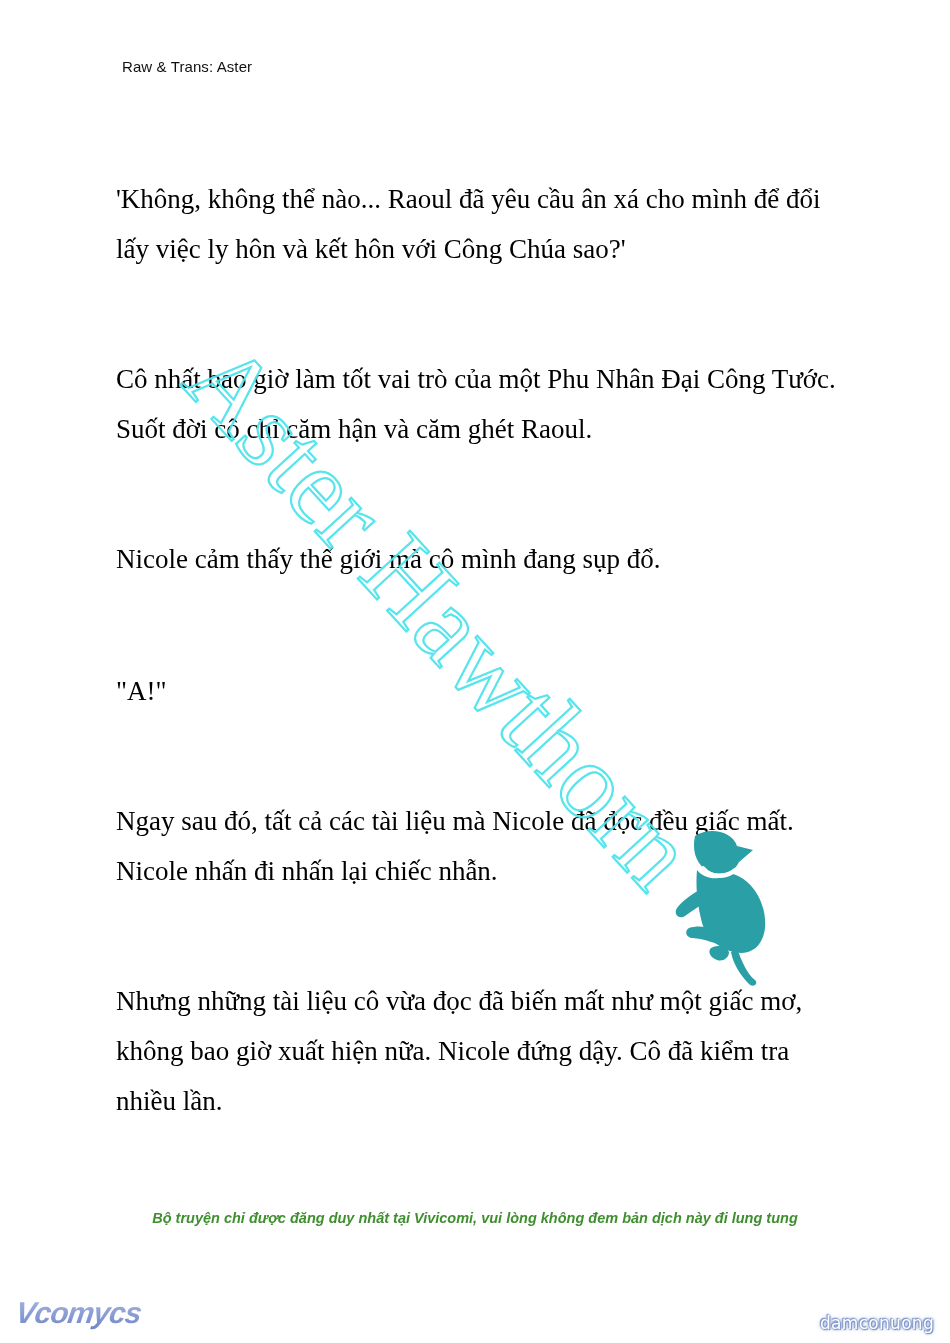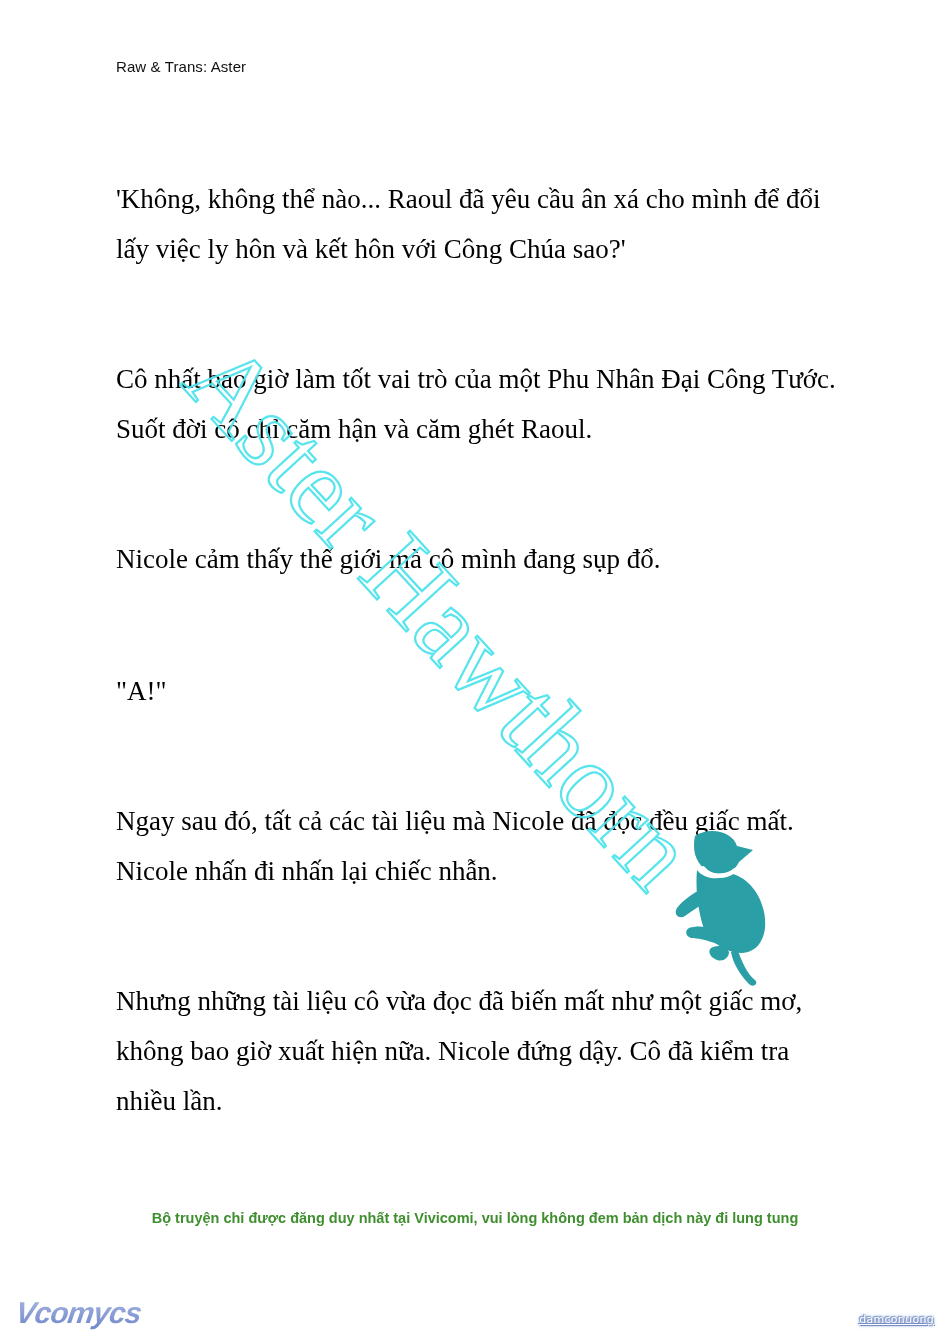--- a/index.html
+++ b/index.html
@@ -8,21 +8,21 @@
       background: #ffffff;
     }
     body {
       width: 950px;
       height: 1343px;
       position: relative;
       overflow: hidden;
     }
     .header-credit {
       position: absolute;
-      left: 116px;
+      left: 122px;
       top: 58px;
       font-family: "Liberation Sans", sans-serif;
       font-size: 15px;
       color: #111111;
       letter-spacing: 0.1px;
     }
     .para {
       position: absolute;
       left: 116px;
       width: 720px;
@@ -67,20 +67,21 @@
       z-index: 3;
     }
 
     .footer-notice {
       position: absolute;
       left: 0;
       top: 1206px;
       width: 950px;
       text-align: center;
       font-family: "Liberation Sans", sans-serif;
+      font-style: italic;
       font-weight: bold;
       font-size: 14.5px;
       line-height: 25px;
       color: #3f8f2f;
     }
     .footer-notice div { margin: 0; }
 
     .logo-vcomycs {
       position: absolute;
       left: 16px;
@@ -95,27 +96,26 @@
       -webkit-background-clip: text;
       background-clip: text;
       -webkit-text-fill-color: transparent;
       transform: skewX(-8deg);
     }
     .logo-damconuong {
       position: absolute;
       right: 16px;
       top: 1313px;
       font-family: "DejaVu Sans", sans-serif;
-      font-size: 11px;
+      font-size: 17px;
       color: #ffffff;
       text-shadow:
         0 0 2px #7b93c8, 0 0 3px #7b93c8, 0 0 4px #9fb2dc,
         1px 1px 1px #6c86c2, -1px -1px 1px #6c86c2;
       letter-spacing: 0.3px;
-      text-decoration: underline;
     }
   </style>
 </head>
 <body>
 
 <div class="header-credit">Raw &amp; Trans: Aster</div>
 
 <p class="para" id="p1">'Không, không thể nào... Raoul đã yêu cầu ân xá cho mình để đổi lấy việc ly hôn và kết hôn với Công Chúa sao?'</p>
 <p class="para" id="p2">Cô nhất bao giờ làm tốt vai trò của một Phu Nhân Đại Công Tước. Suốt đời cô chỉ căm hận và căm ghét Raoul.</p>
 <p class="para" id="p3">Nicole cảm thấy thế giới mà cô mình đang sụp đổ.</p>

